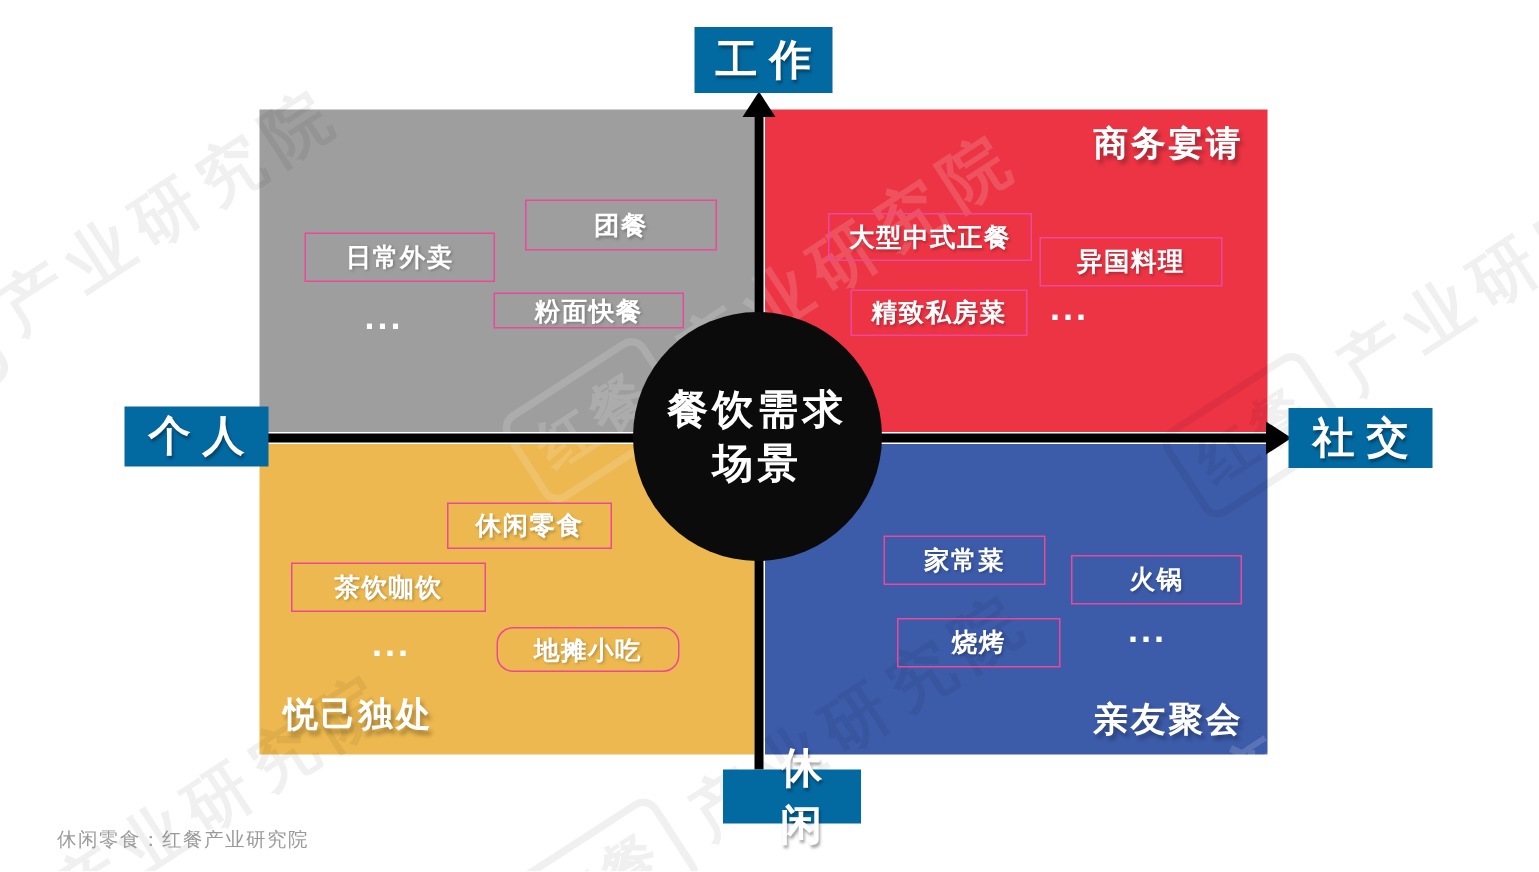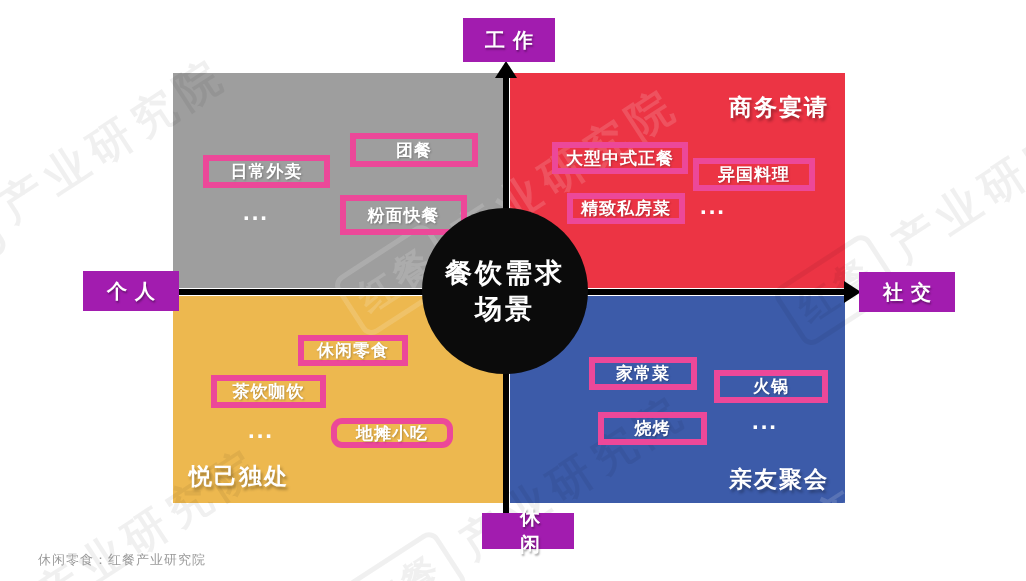--- a/index.html
+++ b/index.html
@@ -26,50 +26,50 @@
   .wm4{left:520px;top:512px;}
   .wm5{left:872px;top:492px;}
   .wm6{left:95px;top:565px;}
   
   .vline{position:absolute;left:503px;top:76px;width:6px;height:437px;background:#000;z-index:3;}
   .hline{position:absolute;left:157px;top:289px;width:689px;height:6px;background:#000;z-index:3;}
   .arrow-up{position:absolute;left:495px;top:61px;width:0;height:0;z-index:3;
     border-left:11px solid transparent;border-right:11px solid transparent;border-bottom:17px solid #000;}
   .arrow-right{position:absolute;left:844px;top:281px;width:0;height:0;z-index:3;
     border-top:11px solid transparent;border-bottom:11px solid transparent;border-left:17px solid #000;}
-  .axis-label{position:absolute;background:#a21caf;color:#fff;font-weight:bold;font-size:20px;
+  .axis-label{position:absolute;background:#0369a1;color:#fff;font-weight:bold;font-size:28px;
     display:flex;align-items:center;justify-content:center;letter-spacing:8px;padding-left:8px;
     box-sizing:border-box;text-shadow:1px 2px 2px rgba(0,0,0,.35);z-index:4;}
   .ax-top{left:463px;top:18px;width:92px;height:44px;}
   .ax-left{left:62px;top:271px;width:96px;height:40px;margin-left:21px;}
   .ax-right{left:859px;top:272px;width:96px;height:40px;}
   .ax-bottom{left:482px;top:513px;width:92px;height:36px;padding-left:38px;}
   
   .center-circle{position:absolute;left:422px;top:208px;width:166px;height:166px;border-radius:50%;
     background:#0B0B0B;color:#fff;display:flex;flex-direction:column;align-items:center;justify-content:center;
     font-size:27px;font-weight:bold;letter-spacing:3px;line-height:1.35;z-index:5;text-align:left;}
   
   .quad-title{position:absolute;color:#fff;font-weight:bold;font-size:23px;letter-spacing:2px;
     text-shadow:2px 3px 3px rgba(0,0,0,.3);z-index:3;}
   .t-tl{left:191px;top:89px;}
-  .t-tr{right:197px;top:92px;text-align:right;}
+  .t-tr{right:197px;top:80px;text-align:right;}
   .t-bl{left:189px;top:461px;}
   .t-br{right:197px;top:464px;}
   
-  .item{position:absolute;border:6px solid #ec4899;color:#fff;font-weight:bold;font-size:17px;
+  .item{position:absolute;border:1px solid #ec4899;color:#fff;font-weight:bold;font-size:17px;
     display:flex;align-items:center;justify-content:center;letter-spacing:1px;z-index:3;box-sizing:border-box;
     text-shadow:1px 1px 2px rgba(0,0,0,.25);}
   .i-a0{left:350px;top:133px;width:128px;height:34px;}
   .i-a1{left:203px;top:155px;width:127px;height:33px;}
-  .i-a2{left:340px;top:195px;width:127px;height:40px;}
+  .i-a2{left:329px;top:195px;width:127px;height:24px;}
   .i-b0{left:552px;top:142px;width:136px;height:32px;}
   .i-b1{left:693px;top:158px;width:122px;height:33px;}
   .i-b2{left:567px;top:193px;width:118px;height:31px;}
   .i-c0{left:298px;top:335px;width:110px;height:31px;}
-  .i-c1{left:211px;top:375px;width:115px;height:33px;}
+  .i-c1{left:194px;top:375px;width:130px;height:33px;}
   .i-c2{left:331px;top:418px;width:122px;height:30px;border-radius:11px;}
   .i-d0{left:589px;top:357px;width:108px;height:33px;text-align:right;}
   .i-d1{left:714px;top:370px;width:114px;height:33px;}
   .i-d2{left:598px;top:412px;width:109px;height:33px;}
   
   .dots{position:absolute;color:#fff;font-weight:bold;font-size:24px;letter-spacing:2px;z-index:3;line-height:10px;}
   .d-a{left:243px;top:207px;}
   .d-b{left:700px;top:201px;}
   .d-c{left:248px;top:425px;}
   .d-d{left:752px;top:416px;}

